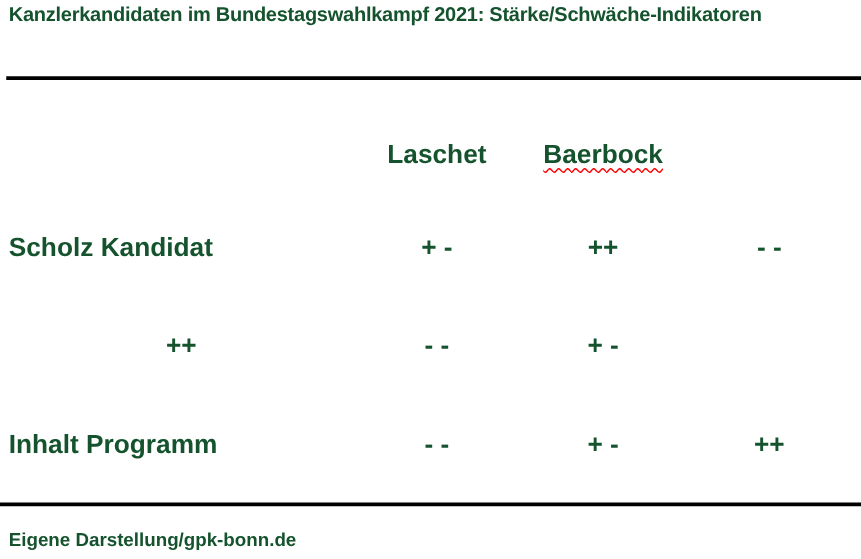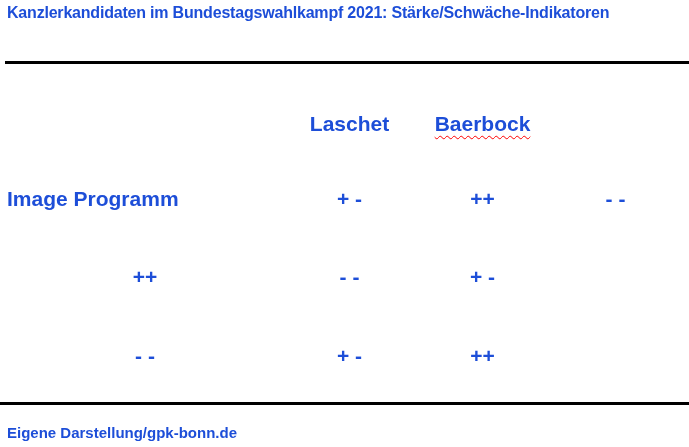--- a/index.html
+++ b/index.html
@@ -5,21 +5,21 @@
   html, body {
     margin: 0;
     padding: 0;
     background: #ffffff;
   }
   .page {
     position: relative;
     width: 689px;
     height: 447px;
     background: #ffffff;
-    color: #1d4ed8;
+    color: #14532d;
     font-family: "Liberation Sans", "DejaVu Sans", sans-serif;
     overflow: hidden;
   }
   .title {
     position: absolute;
     top: 4px;
     left: 7px;
     font-size: 16px;
     font-weight: 700;
     letter-spacing: -0.2px;
@@ -76,33 +76,34 @@
 
   <div class="rule rule-top"></div>
 
   <div class="trow header-row">
     <div class="cell"></div>
     <div class="cell colhead">Laschet</div>
     <div class="cell colhead"><span class="misspelled">Baerbock</span></div>
   </div>
 
   <div class="trow row-0">
-    <div class="cell">Image Programm</div>
+    <div class="cell">Scholz Kandidat</div>
     <div class="cell val">+ -</div>
     <div class="cell val">++</div>
     <div class="cell val">- -</div>
   </div>
 
   <div class="trow row-1">
     <div class="cell val">++</div>
     <div class="cell val">- -</div>
     <div class="cell val">+ -</div>
   </div>
 
   <div class="trow row-2">
+    <div class="cell">Inhalt Programm</div>
     <div class="cell val">- -</div>
     <div class="cell val">+ -</div>
     <div class="cell val">++</div>
   </div>
 
   <div class="rule rule-bottom"></div>
 
   <div class="source">Eigene Darstellung/gpk-bonn.de</div>
 
 </div>

